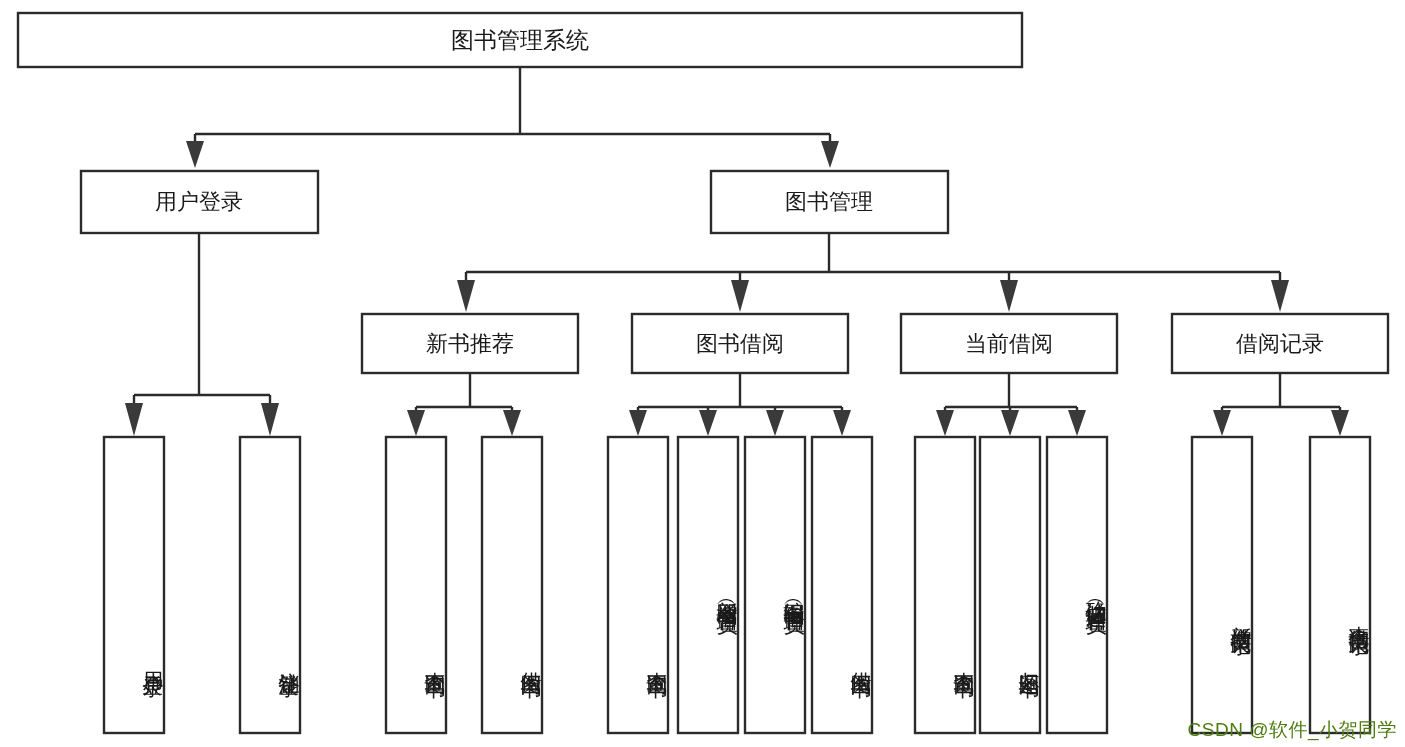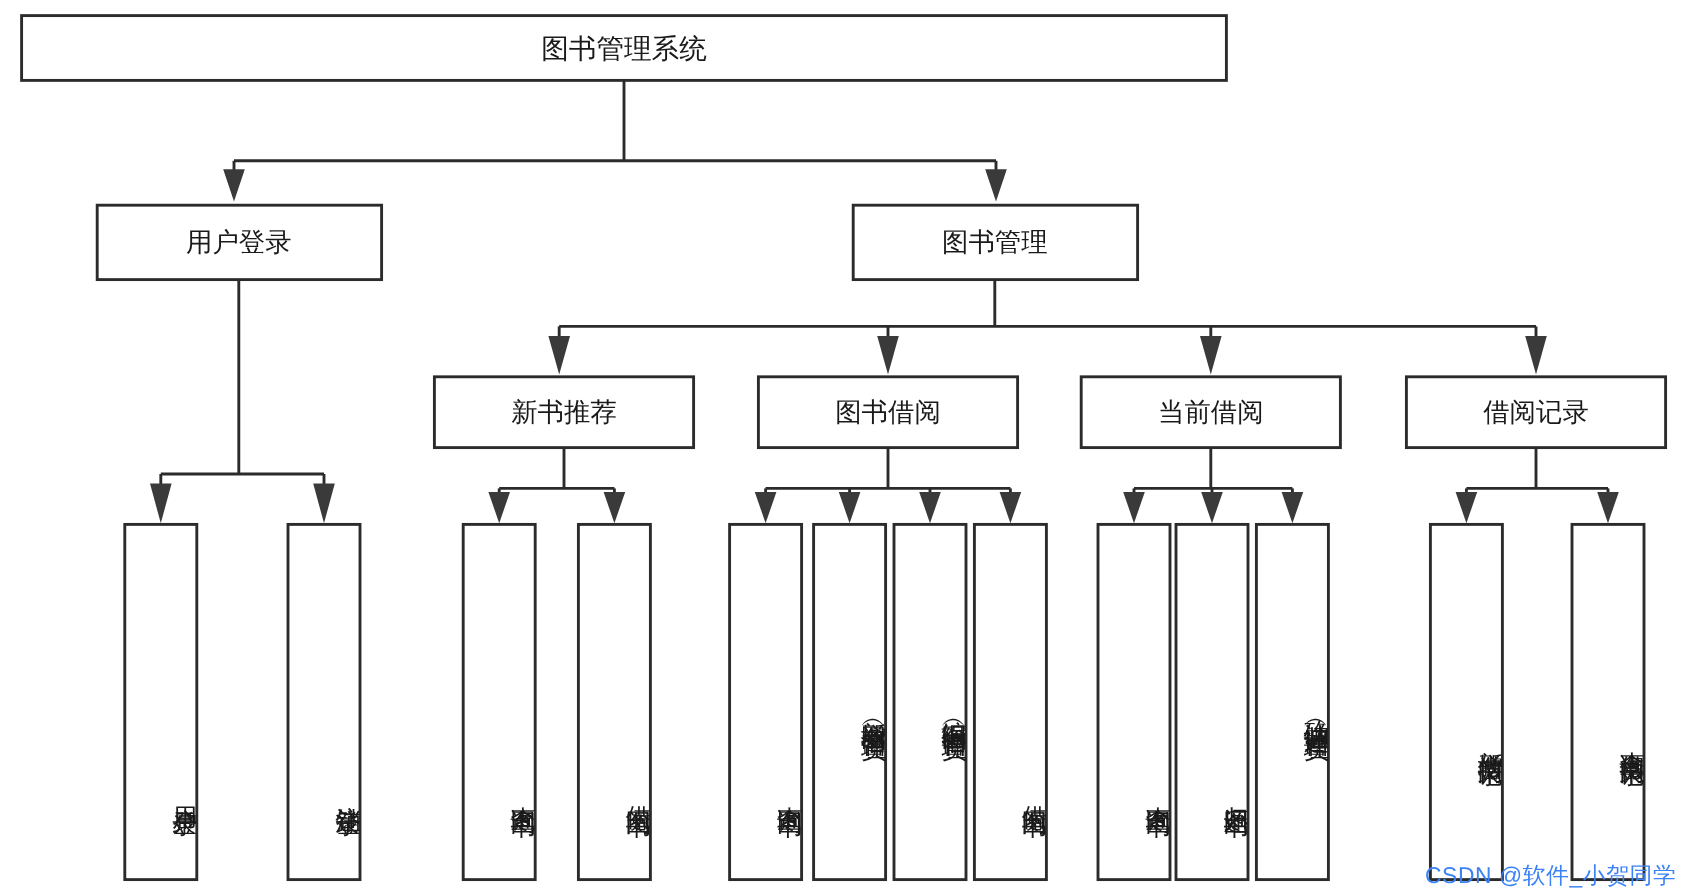--- a/index.html
+++ b/index.html
@@ -69,21 +69,21 @@
     display: flex;
     align-items: flex-start;
     justify-content: center;
   }
   .watermark {
     position: absolute;
     right: 8px;
     bottom: 4px;
     font-family: "Liberation Sans", "DejaVu Sans", sans-serif;
     font-size: 19px;
-    color: #3b82f6;
+    color: #4d7c0f;
     white-space: nowrap;
     letter-spacing: 0.5px;
   }
 </style>
 </head>
 <body>
 
 <div id="diagram-root">
 
   <svg class="flow" viewBox="0 0 1405 747" xmlns="http://www.w3.org/2000/svg">

